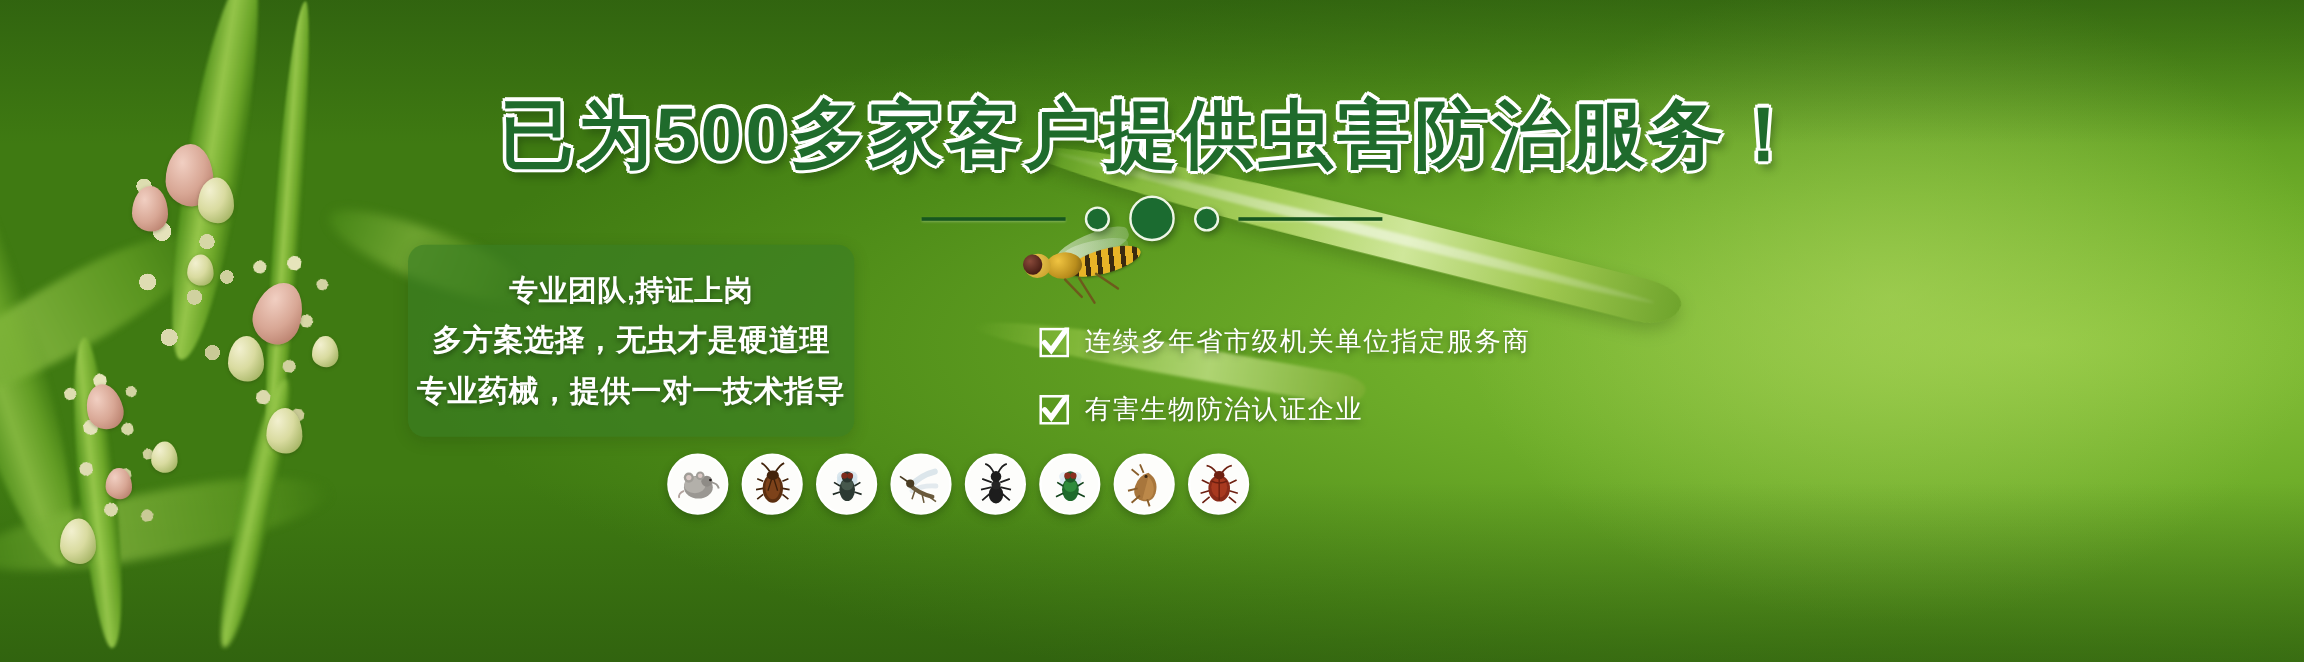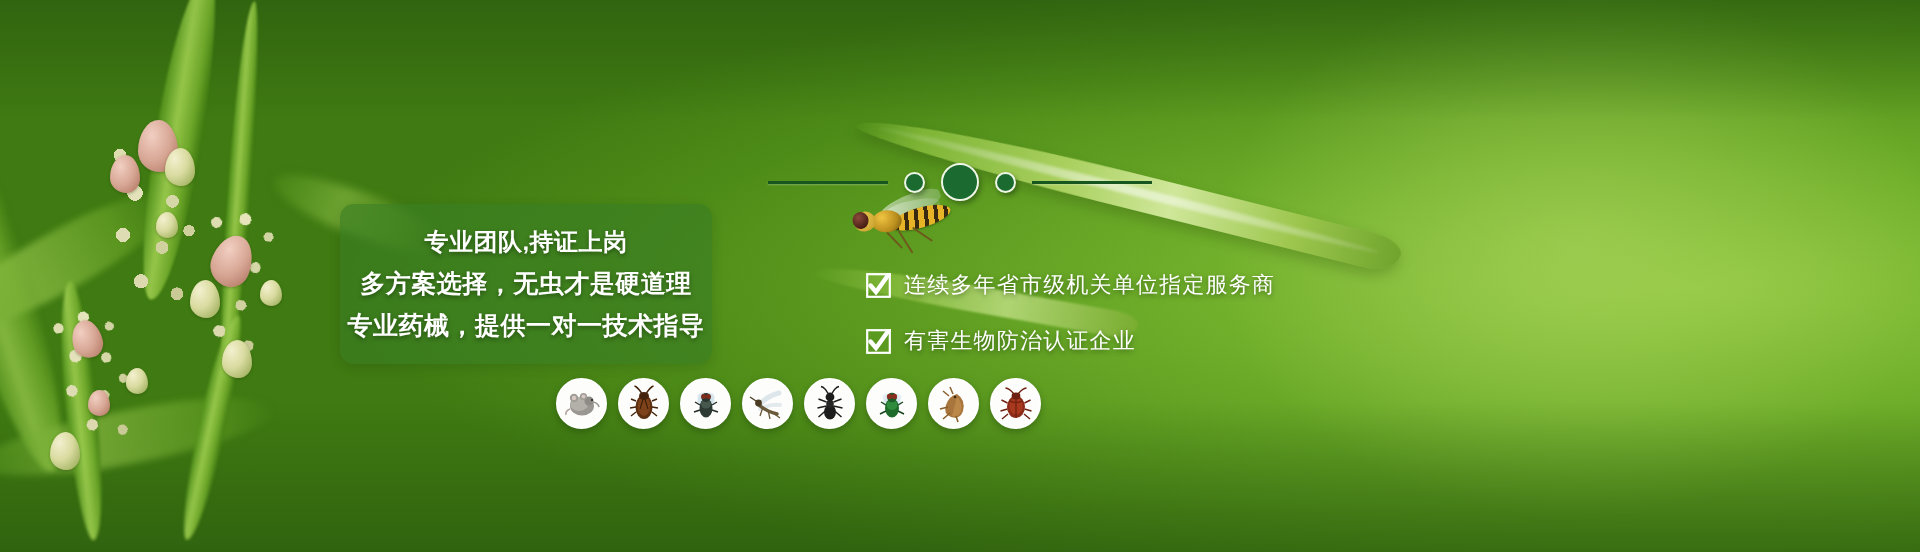--- a/index.html
+++ b/index.html
@@ -176,20 +176,21 @@
       <div class="wing2"></div>
     <div class="abdomen"></div>
       <div class="thorax"></div>
     <div class="head"></div>
       <div class="eye"></div>
     <div class="leg" style="left:40px;top:34px;width:22px;transform:rotate(52deg);"></div>
     <div class="leg" style="left:52px;top:34px;width:26px;transform:rotate(64deg);"></div>
     <div class="leg" style="left:66px;top:32px;width:24px;transform:rotate(40deg);"></div>
   </div>
 
+  <div id="headline">已为500多家客户提供虫害防治服务！</div>
 
   <div id="divider">
     <span class="rule"></span>
     <span class="dot sm"></span>
     <span class="dot lg"></span>
     <span class="dot sm"></span>
     <span class="rule"></span>
   </div>
 
   <div id="feature-box">

